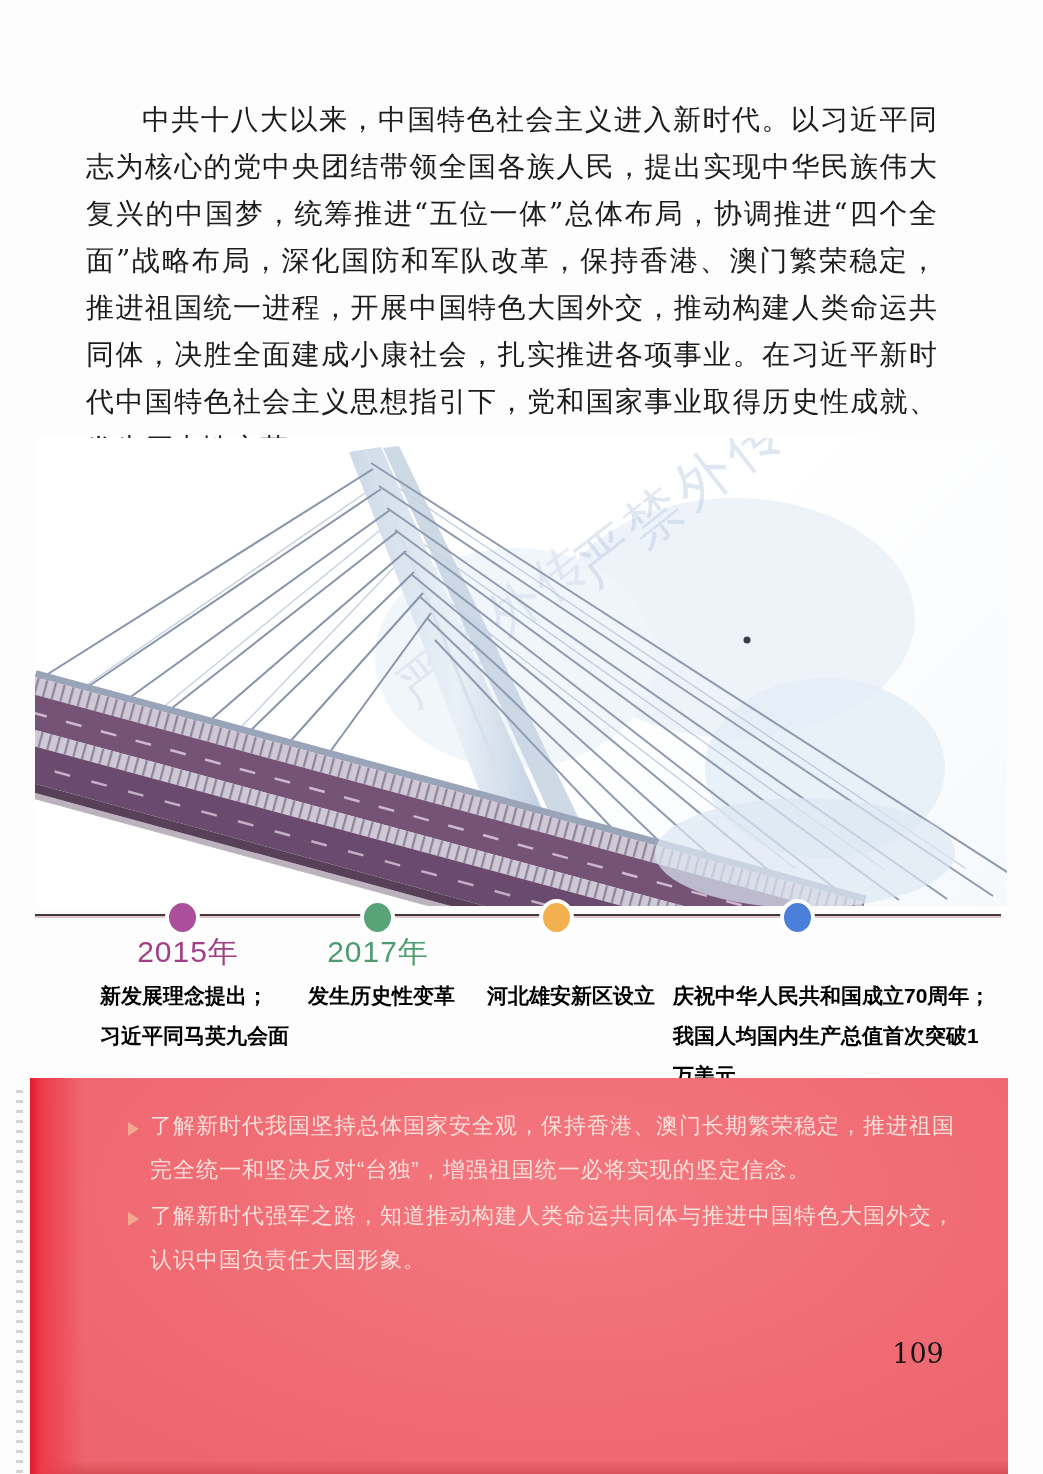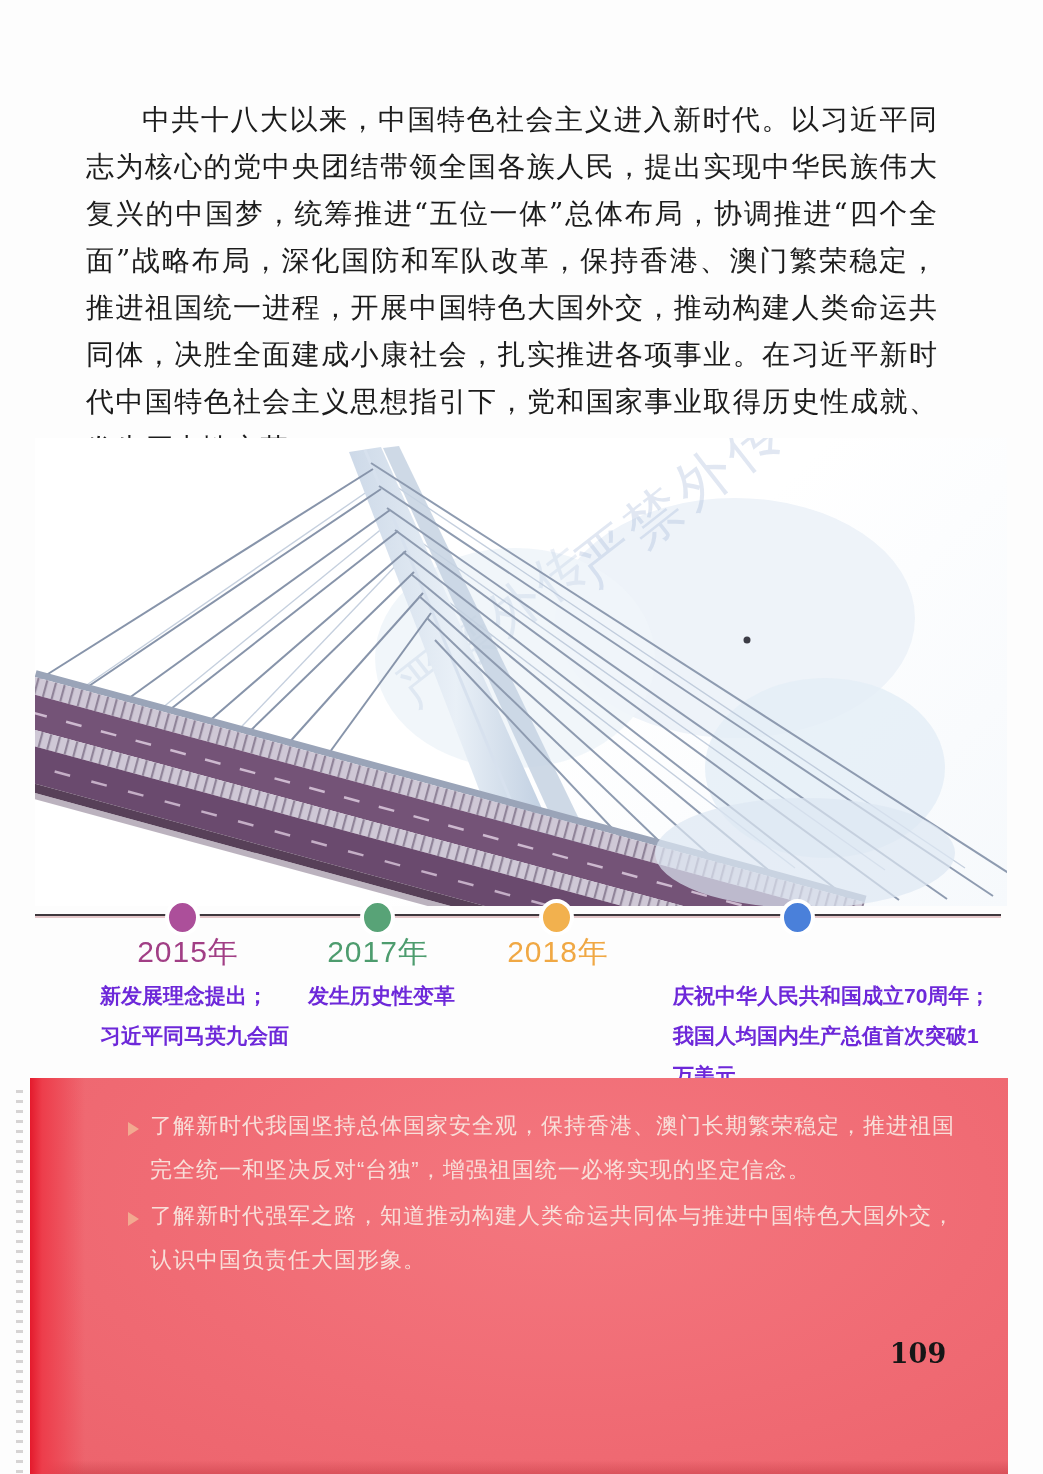--- a/index.html
+++ b/index.html
@@ -33,21 +33,21 @@
     position:absolute;top:899px;width:27px;height:29px;
     border-radius:50%;border:4px solid #ffffff;
     box-sizing:content-box;
   }
   .tl-year{
     position:absolute;top:932px;width:160px;
     font-size:30px;font-weight:normal;text-align:center;letter-spacing:1px;
   }
   .tl-desc{
     position:absolute;top:976px;
-    font-size:21px;font-weight:bold;color:#6d28d9;
+    font-size:21px;font-weight:bold;color:#000000;
     line-height:40px;white-space:pre-line;
   }
   
   .red-box{
     position:absolute;left:30px;top:1078px;width:978px;height:396px;
     background:
       linear-gradient(90deg,#e41a2c 0px,#ed3d4b 12px,rgba(238,70,82,0) 55px),
       linear-gradient(0deg,rgba(180,40,50,.35) 0px,rgba(180,40,50,0) 14px),
       radial-gradient(ellipse at 55% 30%,#f4777f 0%,#f06b74 55%,#ec636c 100%);
   }
@@ -65,21 +65,21 @@
   .bullet{
     position:absolute;left:128px;width:0;height:0;
     border-left:11px solid #f2b093;
     border-top:7px solid transparent;
     border-bottom:7px solid transparent;
     opacity:.9;
   }
   .page-num{
     position:absolute;left:868px;top:1338px;width:100px;
     font-family:"DejaVu Serif", serif;
-    font-size:27px;color:#161616;text-align:center;font-weight:bold;
+    font-size:27px;color:#161616;text-align:center;
   }
 </style>
 </head>
 <body>
 
 <div id="page">
 
   <p class="body-text">中共十八大以来，中国特色社会主义进入新时代。以习近平同志为核心的党中央团结带领全国各族人民，提出实现中华民族伟大复兴的中国梦，统筹推进“五位一体”总体布局，协调推进“四个全面”战略布局，深化国防和军队改革，保持香港、澳门繁荣稳定，推进祖国统一进程，开展中国特色大国外交，推动构建人类命运共同体，决胜全面建成小康社会，扎实推进各项事业。在习近平新时代中国特色社会主义思想指引下，党和国家事业取得历史性成就、发生历史性变革。</p>
 
   <div class="figure">
@@ -160,25 +160,25 @@
 
   <div class="tl-line"></div>
 
   <div class="tl-dot" style="left: 165px; background-color: rgb(172, 79, 154);"></div>
   <div class="tl-dot" style="left: 360px; background-color: rgb(88, 163, 119);"></div>
   <div class="tl-dot" style="left: 539px; background-color: rgb(242, 177, 78);"></div>
   <div class="tl-dot" style="left: 780px; background-color: rgb(74, 128, 218);"></div>
 
   <div class="tl-year" style="left: 108px; color: rgb(161, 62, 133);">2015年</div>
   <div class="tl-year" style="left: 298px; color: rgb(77, 156, 110);">2017年</div>
-  <div class="tl-year" style="left: 478px; color: rgb(240, 168, 68);">2018年</div>
 
   <div class="tl-desc" style="left:100px;width:215px">新发展理念提出；
 习近平同马英九会面</div>
   <div class="tl-desc" style="left:308px;width:185px">发生历史性变革</div>
+  <div class="tl-desc" style="left:487px;width:200px">河北雄安新区设立</div>
   <div class="tl-desc" style="left:673px;width:322px">庆祝中华人民共和国成立70周年；我国人均国内生产总值首次突破1万美元</div>
 
   <div class="red-box"></div>
   <div class="binding-speckle"></div>
 
   <div class="bullet" style="top:1122px"></div>
   <div class="objective" style="top:1104px">了解新时代我国坚持总体国家安全观，保持香港、澳门长期繁荣稳定，推进祖国完全统一和坚决反对“台独”，增强祖国统一必将实现的坚定信念。</div>
 
   <div class="bullet" style="top:1212px"></div>
   <div class="objective" style="top:1194px">了解新时代强军之路，知道推动构建人类命运共同体与推进中国特色大国外交，认识中国负责任大国形象。</div>

